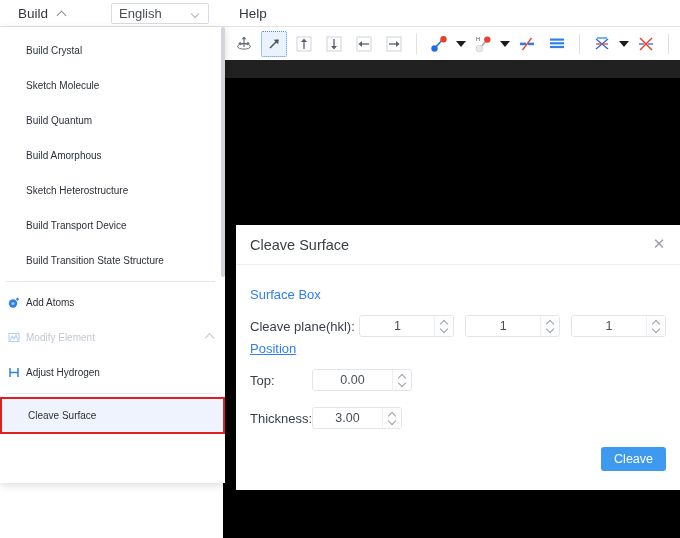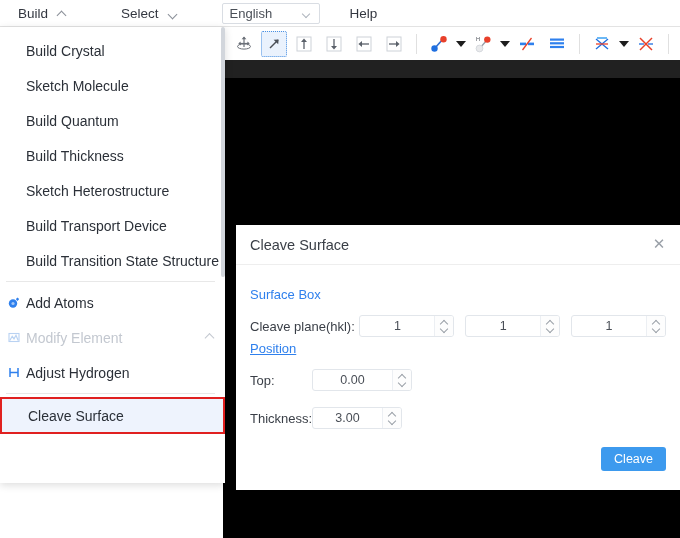--- a/index.html
+++ b/index.html
@@ -46,21 +46,21 @@
     width: 225px; height: 456px;
     background: #ffffff;
     box-shadow: 0 2px 8px rgba(0,0,0,0.14);
     z-index: 40;
     overflow: hidden;
   }
   .mi {
     position: relative;
     display: flex; align-items: center;
     height: 35px; padding-left: 26px; padding-right: 10px;
-    font-size: 14px; color: #2b3038; cursor: default; white-space: nowrap;
+    font-size: 10px; color: #2b3038; cursor: default; white-space: nowrap;
   }
   .mi .mi-icon {
     position: absolute; left: 6px; top: 50%; transform: translateY(-50%);
     width: 15px; height: 15px;
     display: flex; align-items: center; justify-content: center;
   }
   .mi.disabled { color: #c3c8d0; }
   .mi-sep { height: 1px; background: #e8e8e8; margin: 3px 10px 3px 6px; }
   .mi.highlight {
     background: #eef3fd;
@@ -193,24 +193,20 @@
 </style>
 </head>
 <body>
 
 <div id="root">
 
   <div class="menubar">
     <div class="mb-item first">
       <span>Build</span>
       <span class="chev up"></span>
-    </div>
-    <div class="mb-item" style="padding-left:40px;">
-      <span>Select</span>
-      <span class="chev"></span>
     </div>
     <div class="lang-select" style="margin-left:30px;">
       <span>English</span>
       <span class="chev"></span>
     </div>
     <div class="mb-item" style="padding-left:18px;">
       <span>Help</span>
     </div>
   </div>
 
@@ -341,21 +337,21 @@
     <div class="mi">
       <span>Build Crystal</span>
     </div>
     <div class="mi">
       <span>Sketch Molecule</span>
     </div>
     <div class="mi">
       <span>Build Quantum</span>
     </div>
     <div class="mi">
-      <span>Build Thickness</span>
+      <span>Build Amorphous</span>
     </div>
     <div class="mi">
       <span>Sketch Heterostructure</span>
     </div>
     <div class="mi">
       <span>Build Transport Device</span>
     </div>
     <div class="mi">
       <span>Build Transition State Structure</span>
     </div>

